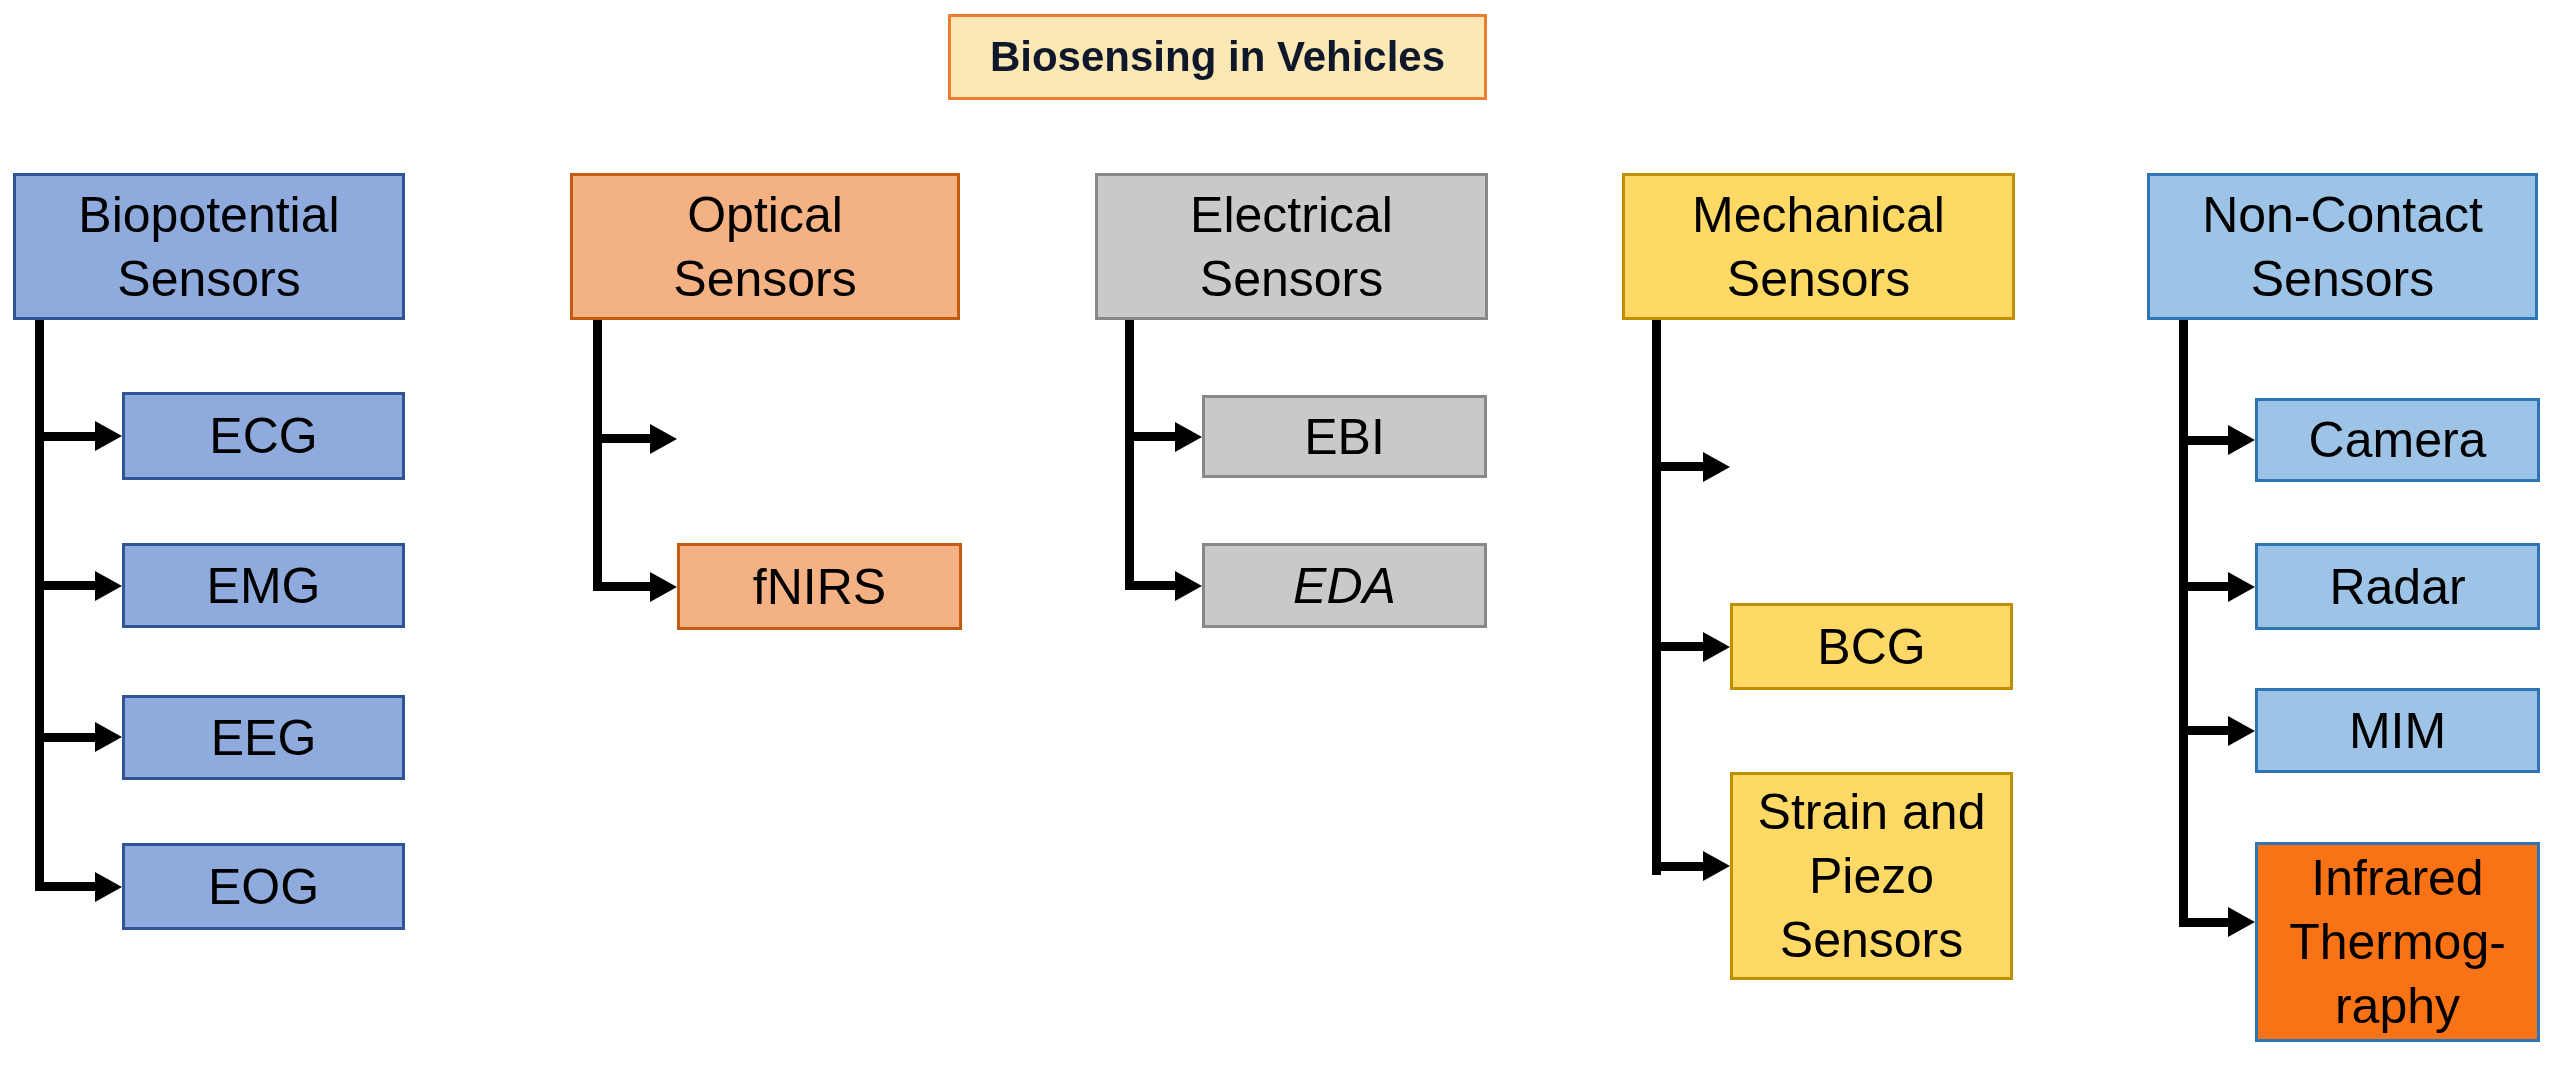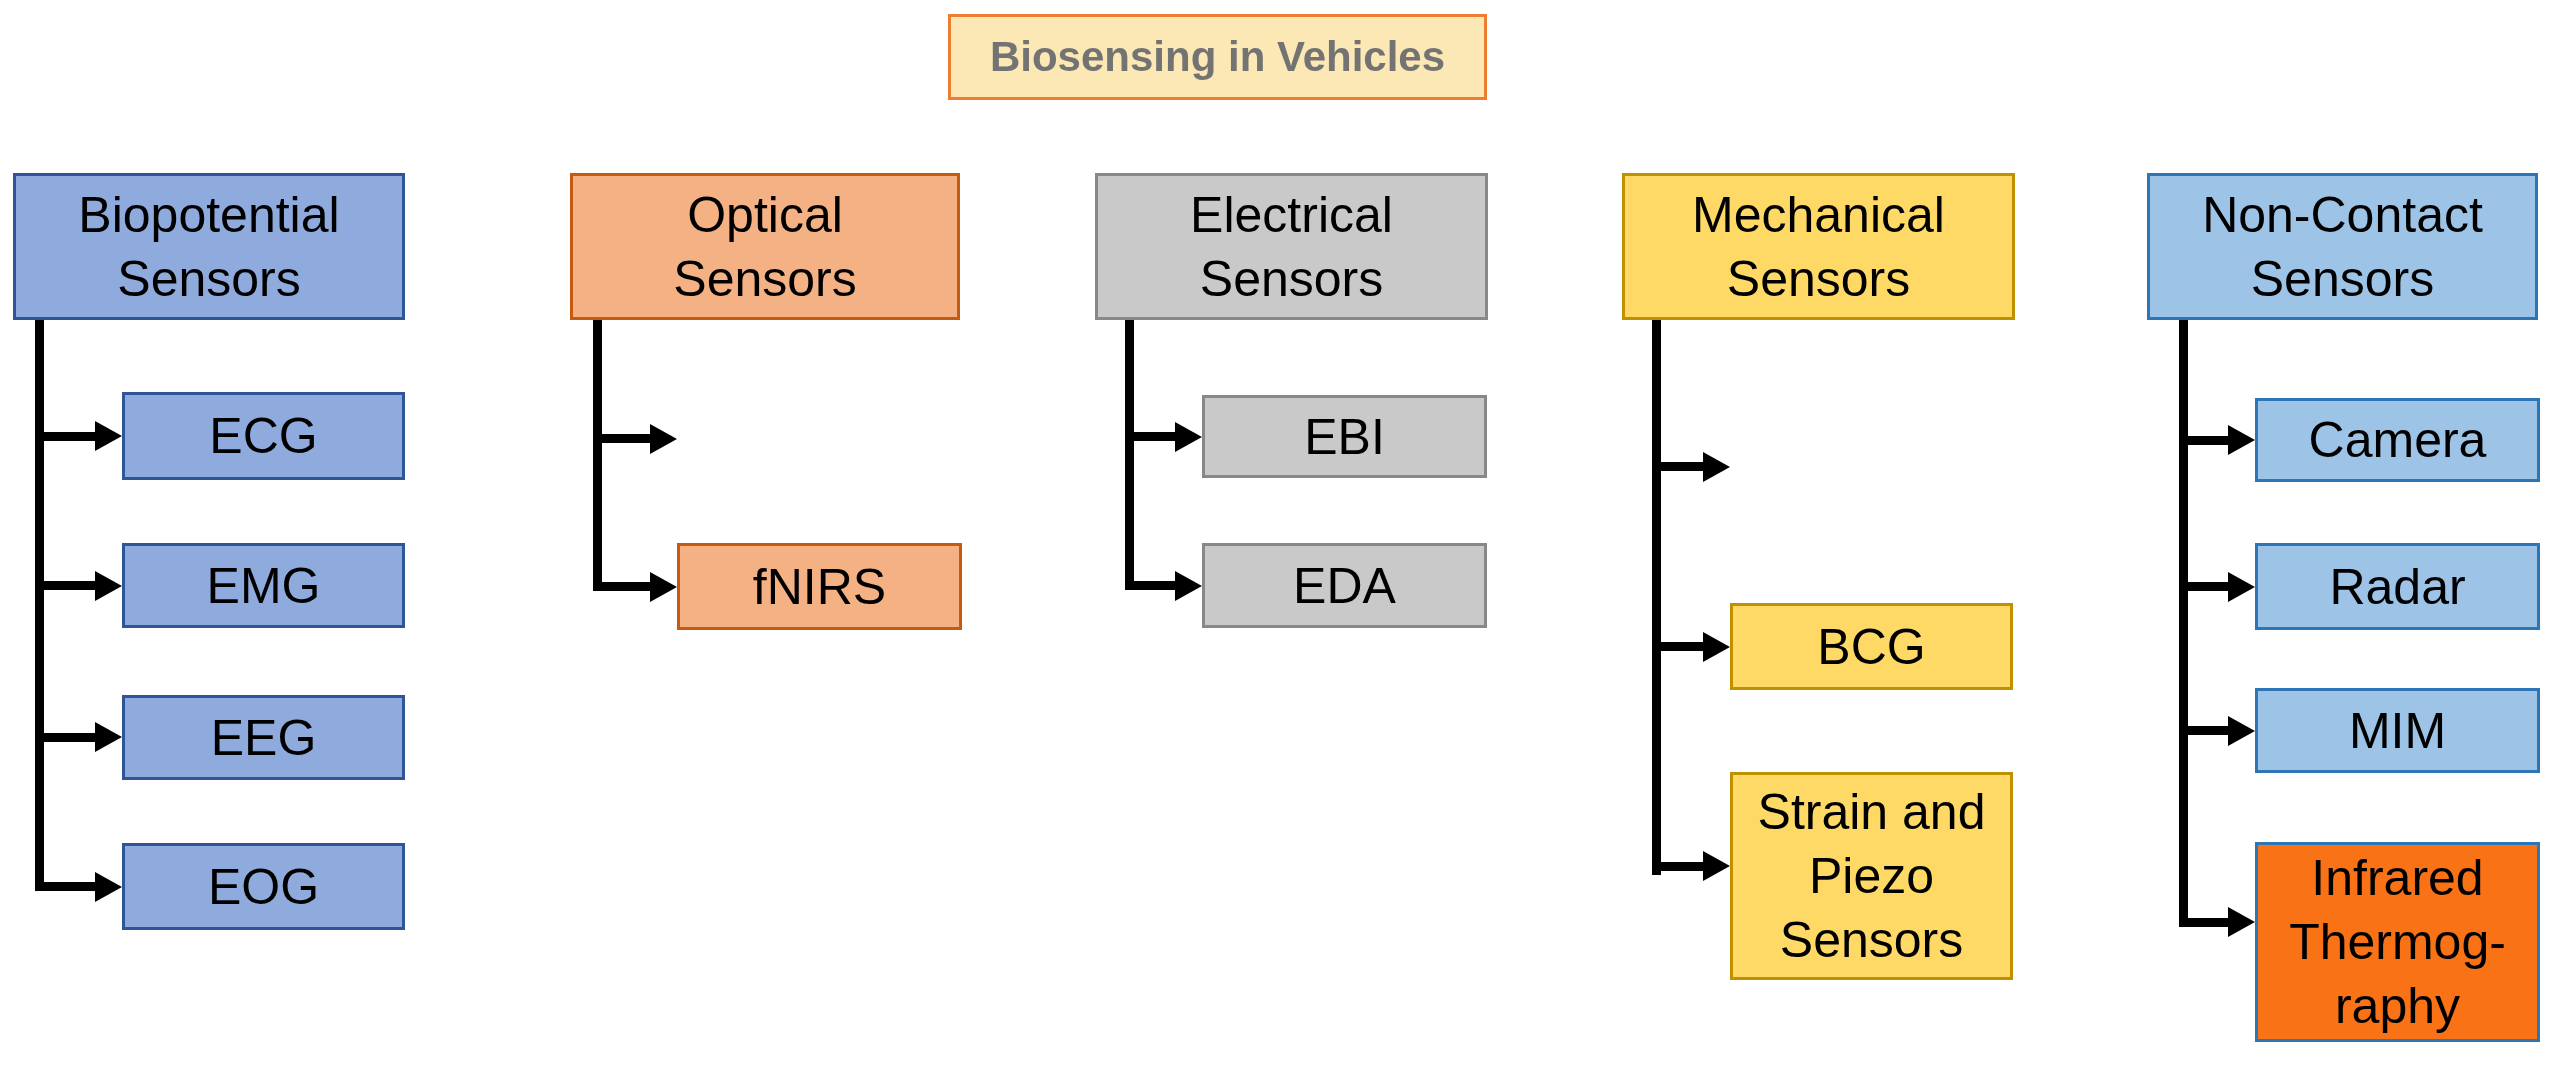--- a/index.html
+++ b/index.html
@@ -31,21 +31,21 @@
   .title-box {
     position: absolute;
     box-sizing: border-box;
     border: 3px solid;
     display: flex;
     align-items: center;
     justify-content: center;
     text-align: center;
     font-weight: bold;
     font-size: 42px;
-    color: #737373;
+    color: #0f172a;
   }
   .vline, .hbar {
     position: absolute;
     background: #000000;
   }
   .arrowhead {
     position: absolute;
     width: 0;
     height: 0;
     border-top: 15px solid transparent;
@@ -97,21 +97,21 @@
 Sensors</div>
 
   <div class="vline" style="left: 1125px; top: 320px; width: 9px; height: 270px; background-color: rgb(0, 0, 0);"></div>
 
   <div class="hbar" style="left: 1129px; top: 432px; width: 46px; height: 9px; background-color: rgb(0, 0, 0);"></div>
   <div class="arrowhead" style="left: 1175px; top: 422px; border-left-color: rgb(0, 0, 0);"></div>
   <div class="box" style="left: 1202px; top: 395px; width: 285px; height: 83px; background-color: rgb(201, 201, 201); border-color: rgb(136, 136, 136);">EBI</div>
 
   <div class="hbar" style="left: 1129px; top: 581px; width: 46px; height: 9px; background-color: rgb(0, 0, 0);"></div>
   <div class="arrowhead" style="left: 1175px; top: 571px; border-left-color: rgb(0, 0, 0);"></div>
-  <div class="box" style="left: 1202px; top: 543px; width: 285px; height: 85px; background-color: rgb(201, 201, 201); border-color: rgb(136, 136, 136);">EDA</div>
+  <div class="box" style="left: 1202px; top: 543px; width: 285px; height: 85px; background-color: rgb(201, 201, 201); border-color: rgb(136, 136, 136); font-style: italic;">EDA</div>
 
   <div class="box" style="left: 1622px; top: 173px; width: 393px; height: 147px; background-color: rgb(255, 217, 102); border-color: rgb(191, 144, 0);">Mechanical
 Sensors</div>
 
   <div class="vline" style="left: 1652px; top: 320px; width: 9px; height: 555px; background-color: rgb(0, 0, 0);"></div>
 
   <div class="hbar" style="left: 1656px; top: 462px; width: 47px; height: 9px; background-color: rgb(0, 0, 0);"></div>
   <div class="arrowhead" style="left: 1703px; top: 452px; border-left-color: rgb(0, 0, 0);"></div>
 
   <div class="hbar" style="left: 1656px; top: 642px; width: 47px; height: 9px; background-color: rgb(0, 0, 0);"></div>

